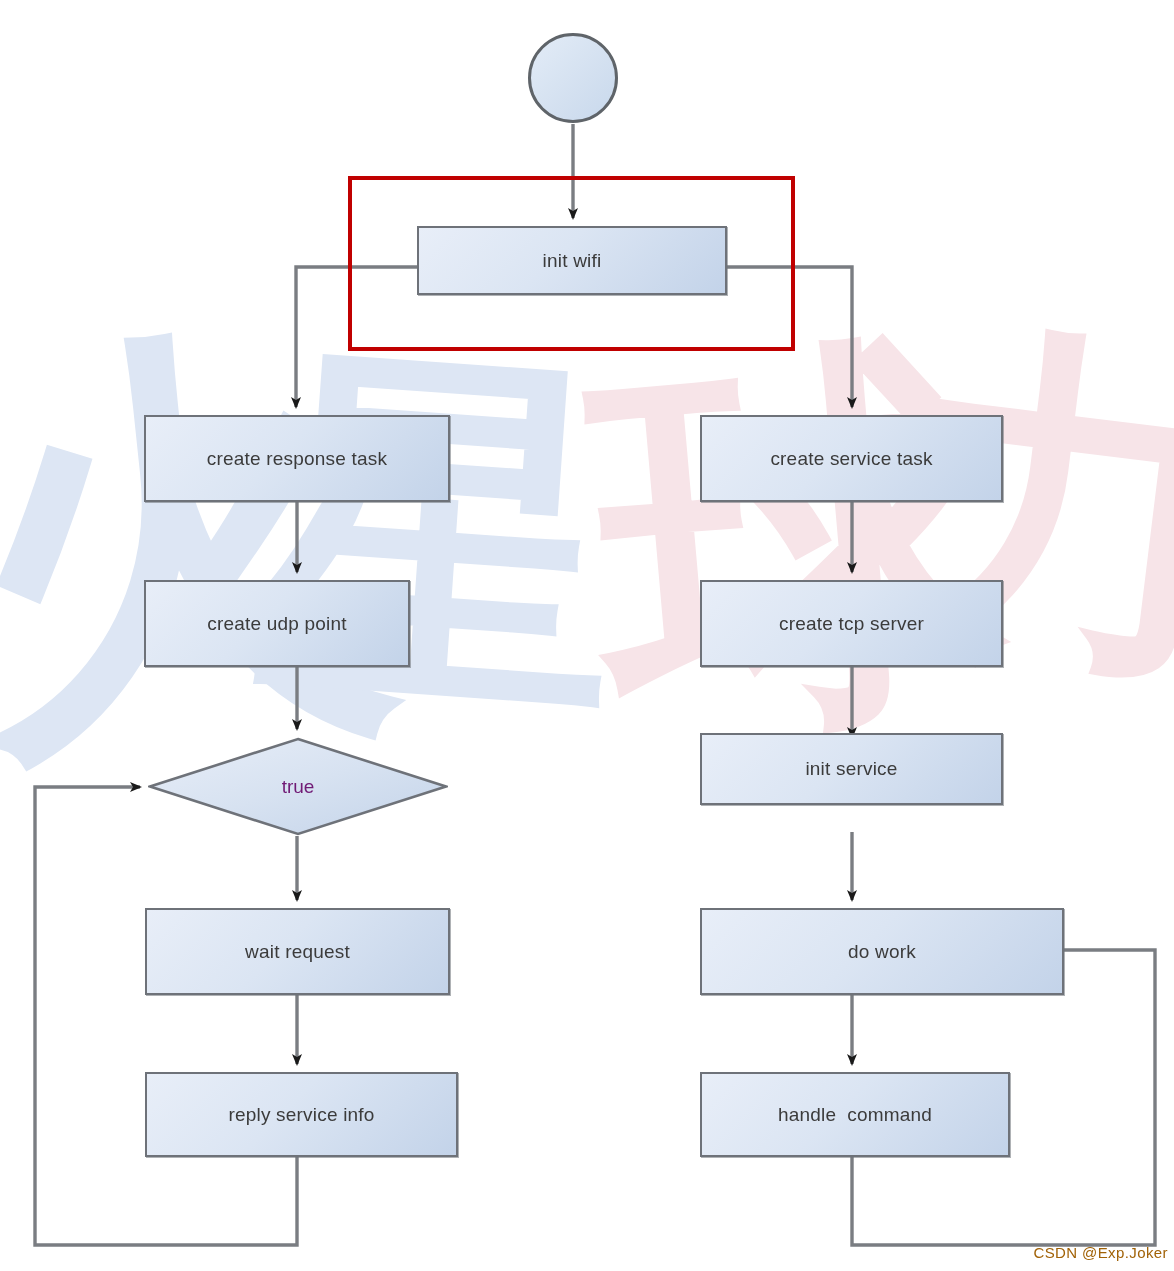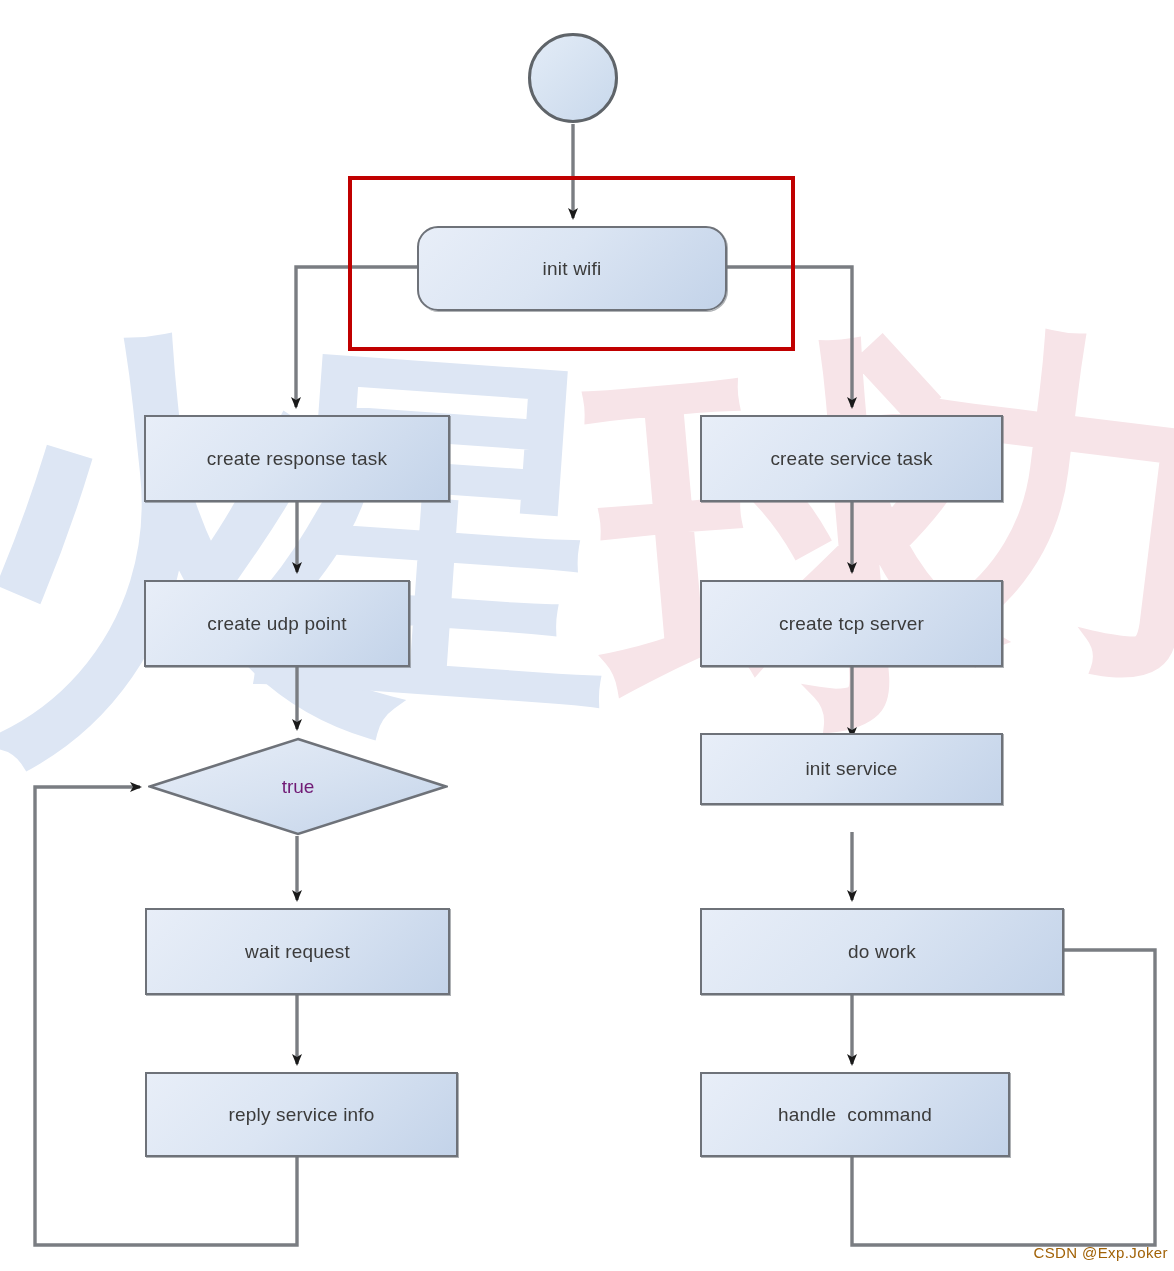--- a/index.html
+++ b/index.html
@@ -106,21 +106,21 @@
       <path d="M852,667 L852,737" marker-end="url(#arw)"></path>
       <path d="M852,832 L852,900" marker-end="url(#arw)"></path>
       <path d="M852,995 L852,1064" marker-end="url(#arw)"></path>
 
       <path d="M852,1157 L852,1245 L1155,1245 L1155,950 L1012,950" marker-end="url(#arwL)"></path>
     </g>
   </svg>
 
   <div class="node circle" style="left:528px;top:33px;width:90px;height:90px;"></div>
 
-  <div class="node box" style="left:417px;top:226px;width:310px;height:85px;border-radius:21px;">
+  <div class="node box" style="left:417px;top:226px;width:310px;height:69px;">
     <span>init wifi</span>
   </div>
 
   <div class="hl-rect" style="left:348px;top:176px;width:447px;height:175px;"></div>
 
   <div class="node box" style="left:144px;top:415px;width:306px;height:87px;">
     <span>create response task</span>
   </div>
 
   <div class="node box" style="left:144px;top:580px;width:266px;height:87px;">

